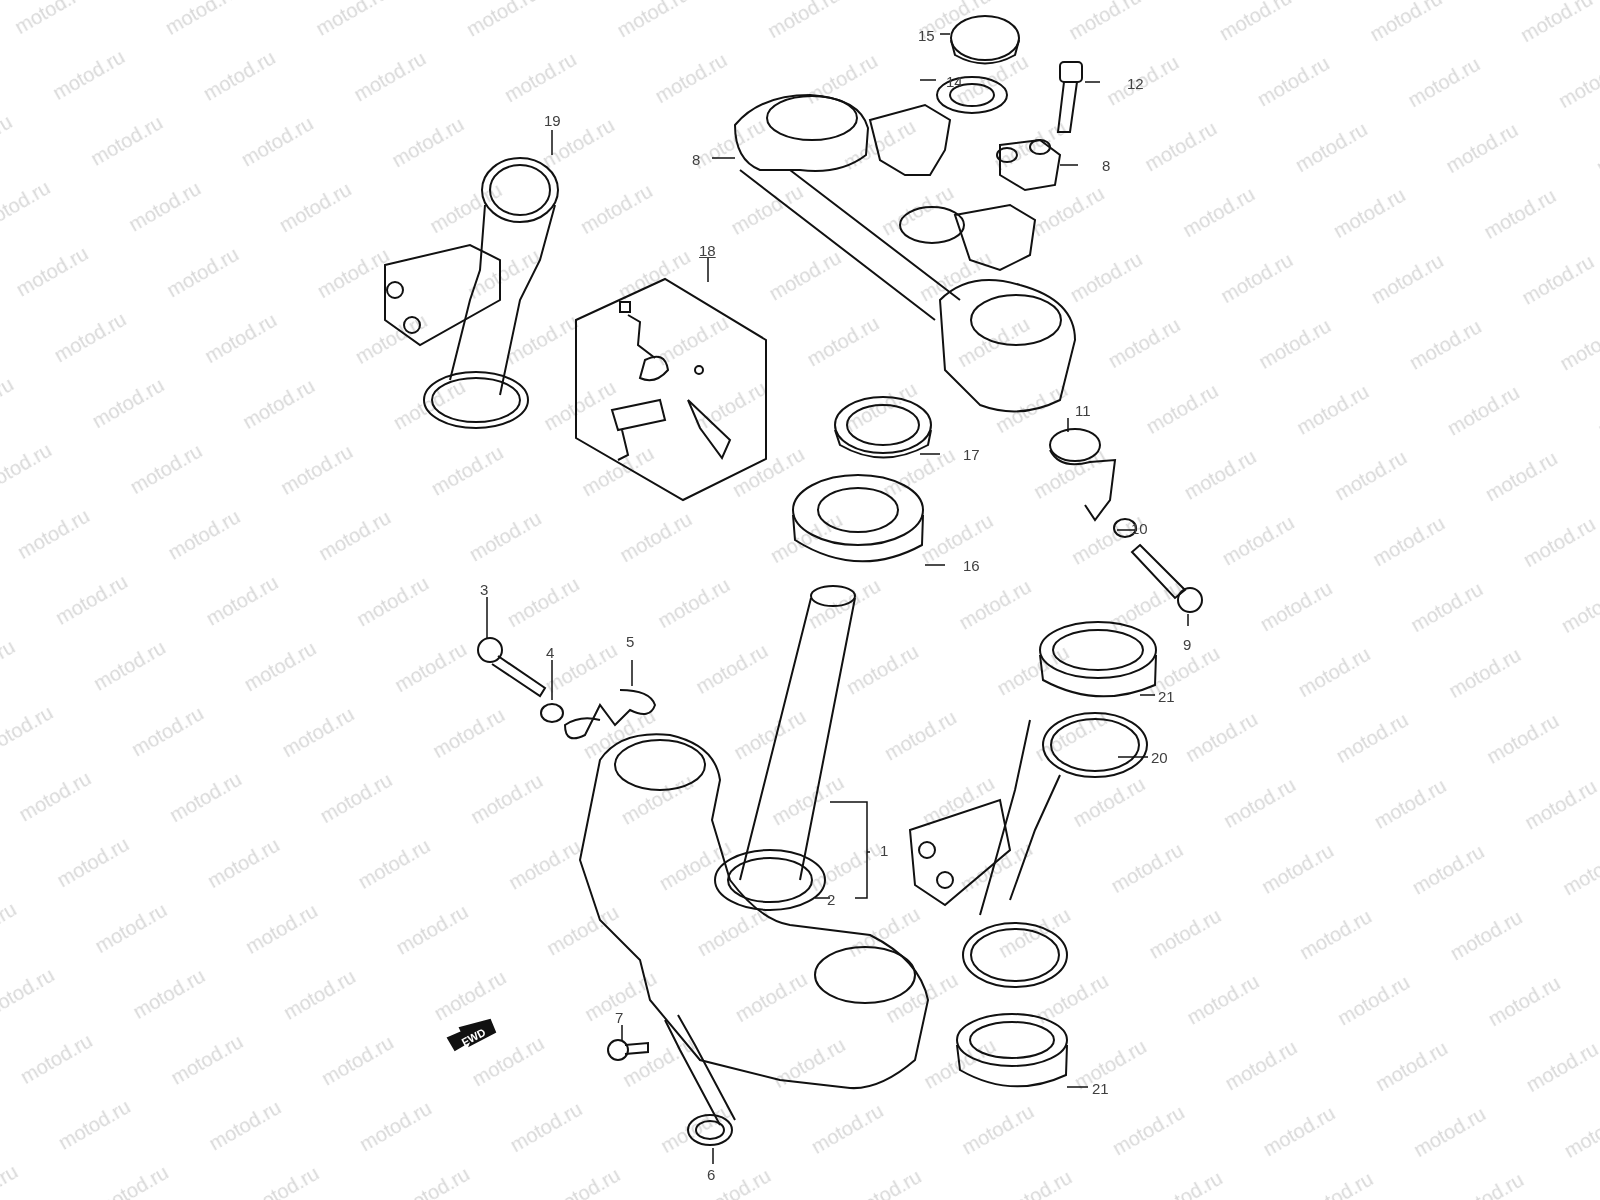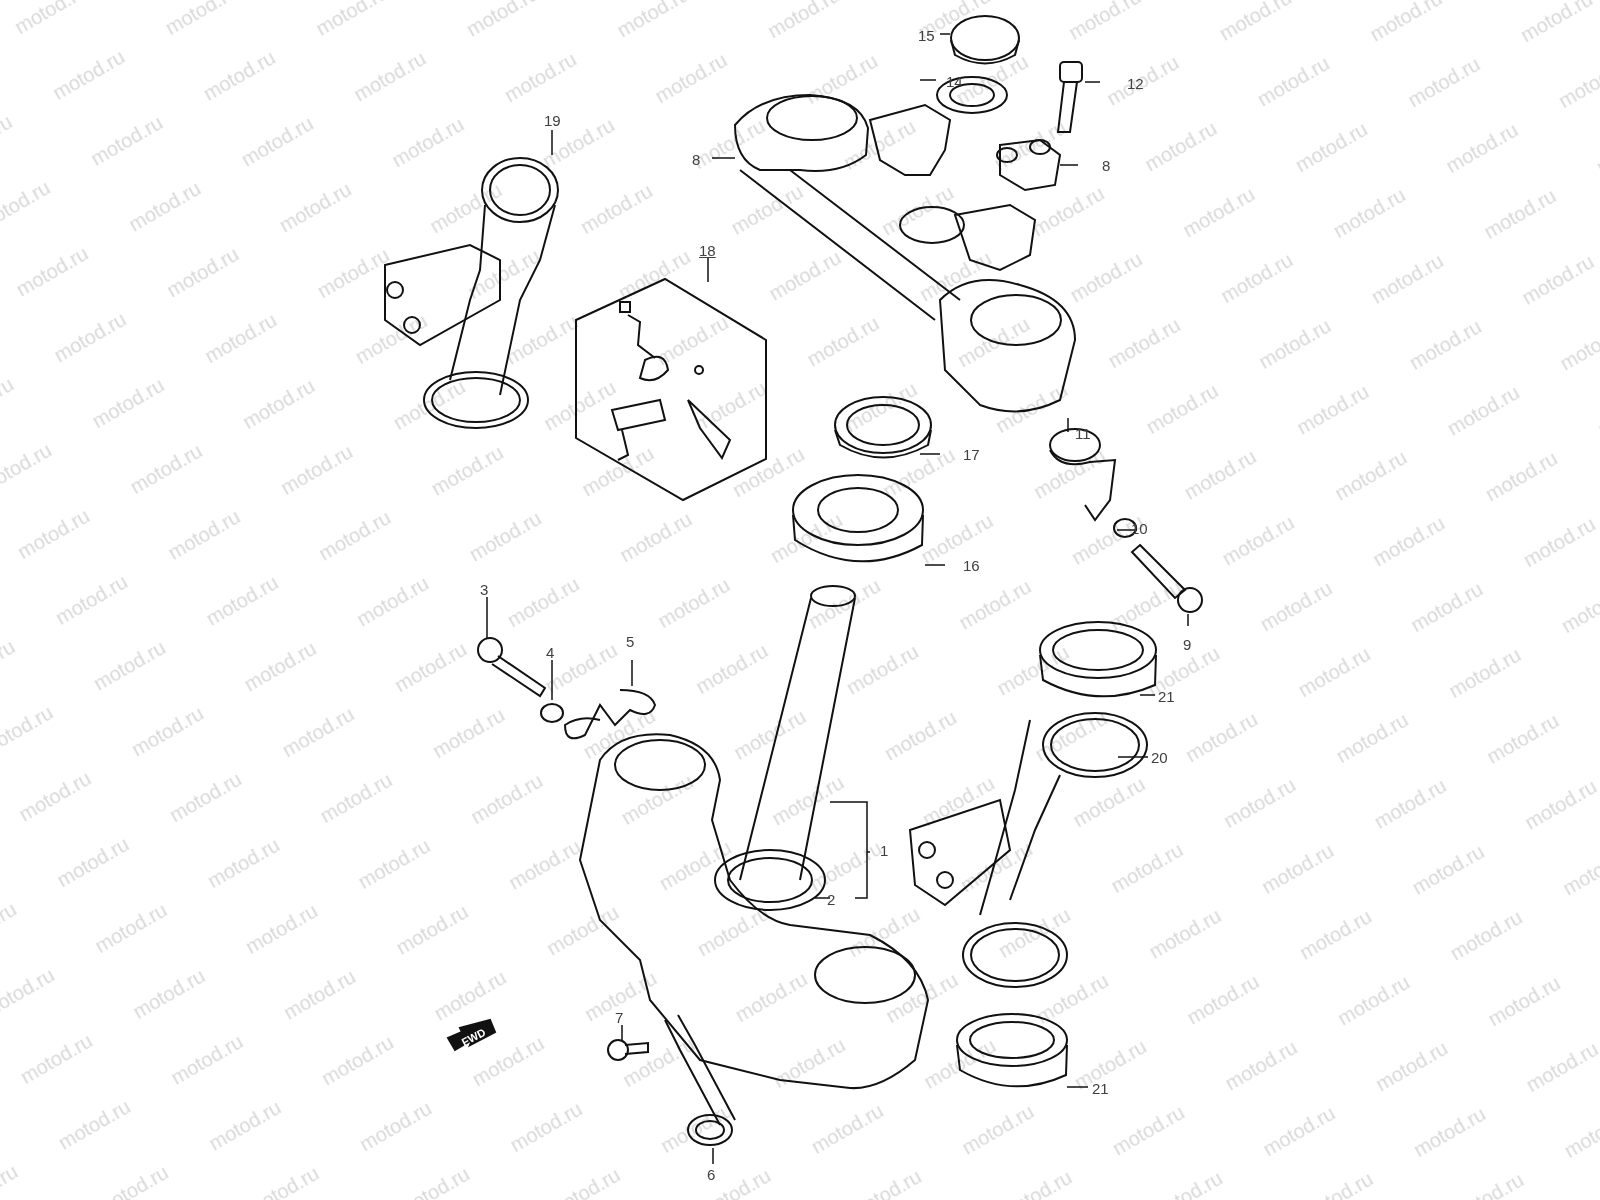--- a/index.html
+++ b/index.html
@@ -186,21 +186,21 @@
   <span class="lbl" style="left:880px;top:843px;">1</span>
   <span class="lbl" style="left:827px;top:892px;">2</span>
   <span class="lbl" style="left:480px;top:582px;">3</span>
   <span class="lbl" style="left:546px;top:645px;">4</span>
   <span class="lbl" style="left:626px;top:634px;">5</span>
   <span class="lbl" style="left:707px;top:1167px;">6</span>
   <span class="lbl" style="left:615px;top:1010px;">7</span>
   <span class="lbl" style="left:692px;top:152px;">8</span>
   <span class="lbl" style="left:1183px;top:637px;">9</span>
   <span class="lbl" style="left:1131px;top:521px;">10</span>
-  <span class="lbl" style="left:1075px;top:426px;">11</span>
+  <span class="lbl" style="left:1075px;top:403px;">11</span>
   <span class="lbl" style="left:1102px;top:158px;">8</span>
   <span class="lbl" style="left:1127px;top:76px;">12</span>
   <span class="lbl" style="left:903px;top:74px;margin-left:43px;">14</span>
   <span class="lbl" style="left:918px;top:28px;">15</span>
   <span class="lbl" style="left:963px;top:558px;">16</span>
   <span class="lbl" style="left:963px;top:447px;">17</span>
   <span class="lbl" style="left:699px;top:243px;text-decoration:underline;">18</span>
   <span class="lbl" style="left:544px;top:113px;">19</span>
   <span class="lbl" style="left:1151px;top:750px;">20</span>
   <span class="lbl" style="left:1158px;top:689px;">21</span>

